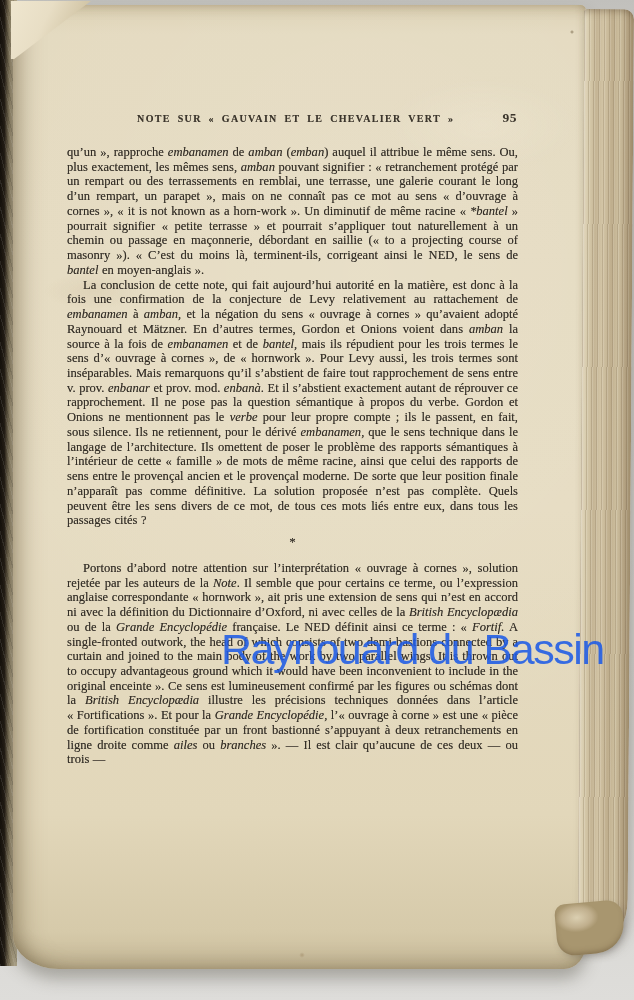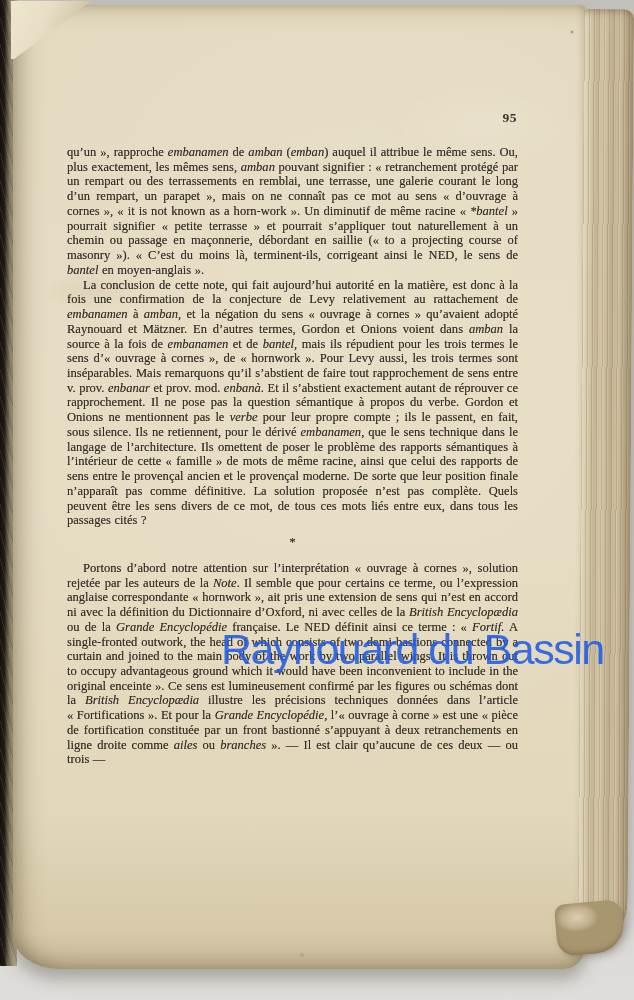--- a/index.html
+++ b/index.html
@@ -100,20 +100,21 @@
 </head>
 <body>
 
 <div class="photo">
   <div class="left-edges"></div>
 
   <div class="page">
     <div class="corner-fold"></div>
 
     <div class="header">
+      <span class="running-head">NOTE SUR «&nbsp;GAUVAIN ET LE CHEVALIER VERT&nbsp;»</span>
       <span class="page-number">95</span>
     </div>
 
     <div class="text-block">
         <p class="para"><span>qu’un&nbsp;», rapproche </span><em>embanamen</em><span> de </span><em>amban</em><span> (</span><em>emban</em><span>) auquel il attribue le même sens. Ou, plus exactement, les mêmes sens, </span><em>amban</em><span> pouvant signifier&nbsp;: «&nbsp;retranchement protégé par un rempart ou des terrassements en remblai, une terrasse, une galerie courant le long d’un rempart, un parapet&nbsp;», mais on ne connaît pas ce mot au sens «&nbsp;d’ouvrage à cornes&nbsp;», «&nbsp;it is not known as a horn-work&nbsp;». Un diminutif de même racine «&nbsp;</span><em>*bantel</em><span>&nbsp;» pourrait signifier «&nbsp;petite terrasse&nbsp;» et pourrait s’appliquer tout naturellement à un chemin ou passage en maçonnerie, débordant en saillie («&nbsp;to a projecting course of masonry&nbsp;»). «&nbsp;C’est du moins là, terminent-ils, corrigeant ainsi le NED, le sens de </span><em>bantel</em><span> en moyen-anglais&nbsp;».</span></p>
         <p class="para indent"><span>La conclusion de cette note, qui fait aujourd’hui autorité en la matière, est donc à la fois une confirmation de la conjecture de Levy relativement au rattachement de </span><em>embanamen</em><span> à </span><em>amban</em><span>, et la négation du sens «&nbsp;ouvrage à cornes&nbsp;» qu’avaient adopté Raynouard et Mätzner. En d’autres termes, Gordon et Onions voient dans </span><em>amban</em><span> la source à la fois de </span><em>embanamen</em><span> et de </span><em>bantel</em><span>, mais ils répudient pour les trois termes le sens d’«&nbsp;ouvrage à cornes&nbsp;», de «&nbsp;hornwork&nbsp;». Pour Levy aussi, les trois termes sont inséparables. Mais remarquons qu’il s’abstient de faire tout rapprochement de sens entre v. prov. </span><em>enbanar</em><span> et prov. mod. </span><em>enbanà</em><span>. Et il s’abstient exactement autant de réprouver ce rapprochement. Il ne pose pas la question sémantique à propos du verbe. Gordon et Onions ne mentionnent pas le </span><em>verbe</em><span> pour leur propre compte&nbsp;; ils le passent, en fait, sous silence. Ils ne retiennent, pour le dérivé </span><em>embanamen</em><span>, que le sens technique dans le langage de l’architecture. Ils omettent de poser le problème des rapports sémantiques à l’intérieur de cette «&nbsp;famille&nbsp;» de mots de même racine, ainsi que celui des rapports de sens entre le provençal ancien et le provençal moderne. De sorte que leur position finale n’apparaît pas comme définitive. La solution proposée n’est pas complète. Quels peuvent être les sens divers de ce mot, de tous ces mots liés entre eux, dans tous les passages cités&nbsp;?</span></p>
         <div class="sep">*</div>
         <p class="para indent"><span>Portons d’abord notre attention sur l’interprétation «&nbsp;ouvrage à cornes&nbsp;», solution rejetée par les auteurs de la </span><em>Note</em><span>. Il semble que pour certains ce terme, ou l’expression anglaise correspondante «&nbsp;hornwork&nbsp;», ait pris une extension de sens qui n’est en accord ni avec la définition du Dictionnaire d’Oxford, ni avec celles de la </span><em>British Encyclopædia</em><span> ou de la </span><em>Grande Encyclopédie</em><span> française. Le NED définit ainsi ce terme&nbsp;: «&nbsp;</span><em>Fortif.</em><span> A single-fronted outwork, the head of which consists of two demi-bastions connected by a curtain and joined to the main body of the work by two parallel wings. It is thrown out to occupy advantageous ground which it would have been inconvenient to include in the original enceinte&nbsp;». Ce sens est lumineusement confirmé par les figures ou schémas dont la </span><em>British Encyclopædia</em><span> illustre les précisions techniques données dans l’article «&nbsp;Fortifications&nbsp;». Et pour la </span><em>Grande Encyclopédie</em><span>, l’«&nbsp;ouvrage à corne&nbsp;» est une «&nbsp;pièce de fortification constituée par un front bastionné s’appuyant à deux retranchements en ligne droite comme </span><em>ailes</em><span> ou </span><em>branches</em><span>&nbsp;». — Il est clair qu’aucune de ces deux — ou trois —</span></p>
       </div>
   </div>

